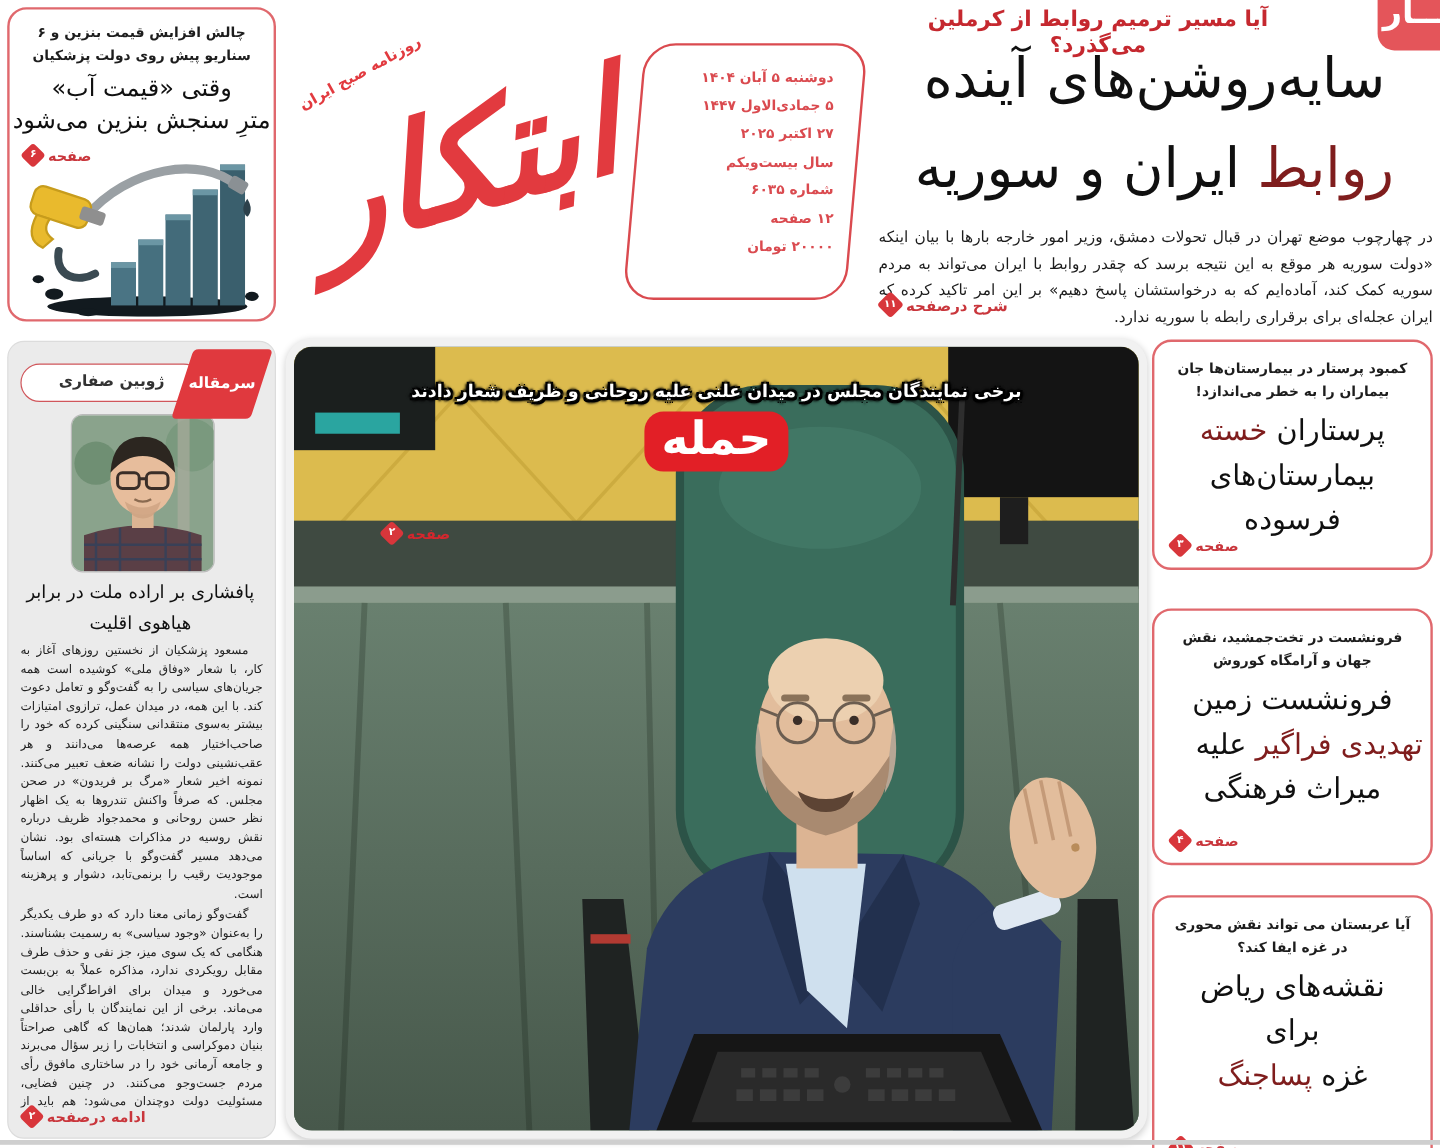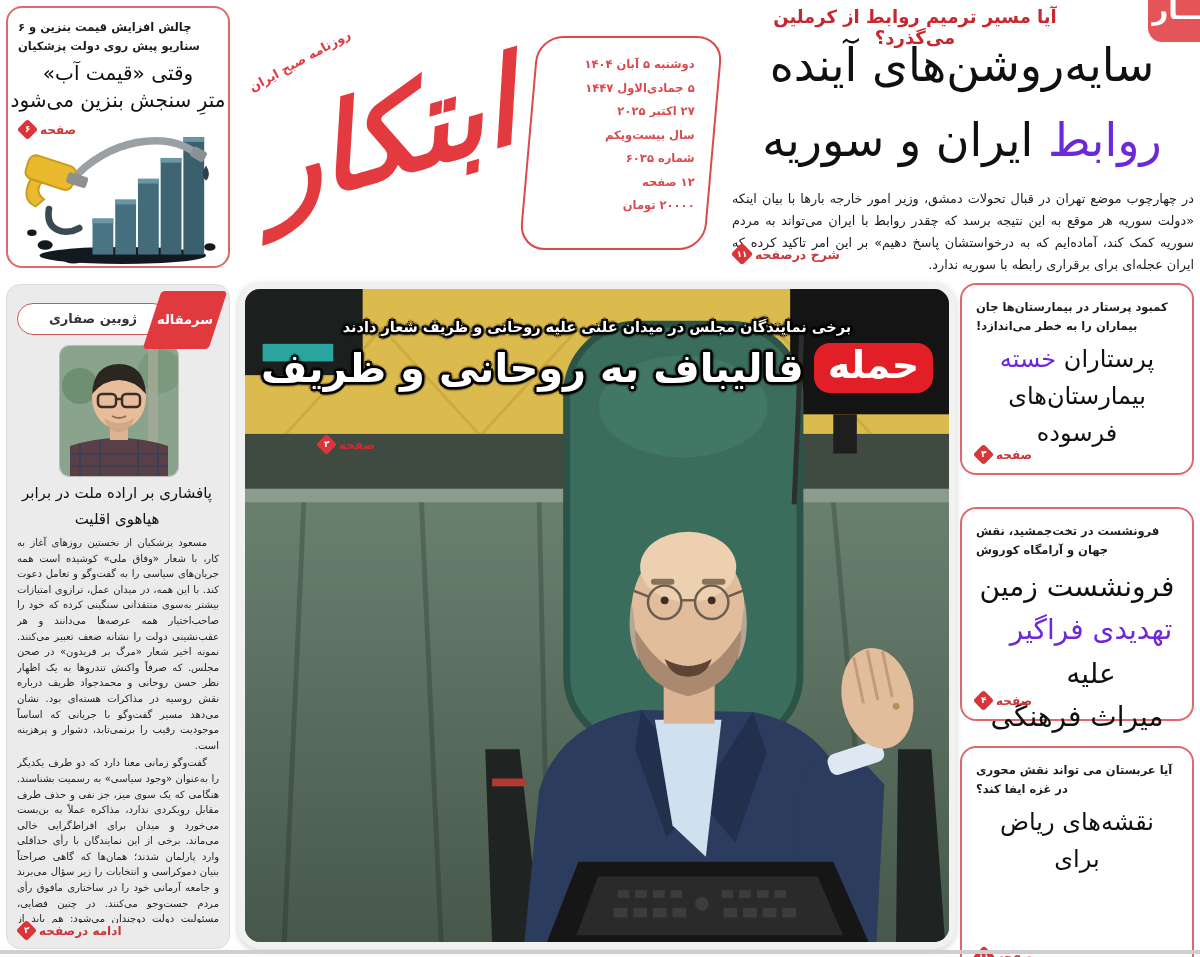--- a/index.html
+++ b/index.html
@@ -1,21 +1,21 @@
 <!DOCTYPE html>
 <html lang="fa" dir="rtl"><head>
 <meta charset="utf-8">
 <style>
   html,body{margin:0;padding:0;background:#fff;}
   body{font-family:"DejaVu Sans",sans-serif;}
   #page{position:relative;width:1200px;height:957px;background:#ffffff;overflow:hidden;direction:rtl;}
   .abs{position:absolute;}
   .card-red{position:absolute;background:#fff;border:2px solid #e0686d;border-radius:16px;box-sizing:border-box;}
-  .kicker-sm{font-weight:bold;font-size:11.5px;color:#1d1d1d;text-align:left;line-height:1.65;}
-  .red{color:#6d28d9;}
+  .kicker-sm{font-weight:bold;font-size:11.5px;color:#1d1d1d;text-align:center;line-height:1.65;}
+  .red{color:#7f1d1d;}
   .hl{font-weight:400;text-align:center;color:#101010;direction:rtl;}
   .badge-row{position:absolute;display:flex;align-items:center;gap:5px;direction:rtl;color:#c9363c;font-weight:bold;font-size:12px;}
   .diamond{width:15px;height:15px;background:#d8363b;border-radius:3px;transform:rotate(45deg);display:flex;align-items:center;justify-content:center;flex:0 0 auto;}
   .diamond b{transform:rotate(-45deg);color:#fff;font-size:9px;font-weight:bold;line-height:1;font-style:normal;}
   .outlined{color:#fff;text-shadow:2px 2px 0 #000,-2px 2px 0 #000,2px -2px 0 #000,-2px -2px 0 #000,0 3px 2px #000,0 -3px 2px #000,3px 0 2px #000,-3px 0 2px #000;}
   .ed-body p{margin:0 0 2px 0;text-indent:12px;}
 </style>
 </head>
 <body>
 
@@ -227,21 +227,20 @@
         <rect x="488" y="632" width="14" height="10"></rect>
           <rect x="508" y="632" width="14" height="10"></rect>
           <rect x="528" y="632" width="14" height="10"></rect>
           <rect x="548" y="632" width="14" height="10"></rect>
         <circle cx="466" cy="628" r="7"></circle>
       </g>
     </svg>
     <div class="abs outlined" style="left:0;top:30px;width:100%;text-align:center;font-size:14.5px;font-weight:bold;">برخی نمایندگان مجلس در میدان علنی علیه روحانی و ظریف شعار دادند</div>
     <div class="abs" style="left:0;top:54px;width:100%;display:flex;justify-content:center;align-items:center;gap:10px;direction:rtl;">
       <span style="background:#e21f26;color:#fff;font-size:38px;font-weight:900;padding:0 14px 6px;border-radius:16px;">حمله</span>
-      <span class="outlined" style="font-size:40px;font-weight:900;">قالیباف به روحانی و ظریف</span>
     </div>
     <div class="badge-row" style="left:74px;top:148px;color:#d4272e;">
       <span>صفحه</span>
       <span class="diamond">
           <b>۲</b>
         </span>
     </div>
   </div>
 
   <div class="card-red" style="left:960px;top:283px;width:234px;height:192px;">
@@ -254,38 +253,39 @@
     <div class="badge-row" style="left:14px;bottom:11px;">
       <span>صفحه</span>
       <span class="diamond">
           <b>۳</b>
         </span>
     </div>
   </div>
 
   <div class="card-red" style="left:960px;top:507px;width:234px;height:214px;">
     <div class="kicker-sm" style="margin:13px 14px 0;">فرونشست در تخت‌جمشید، نقش جهان و آرامگاه کوروش</div>
-    <div class="hl" style="font-size:28px;line-height:1.55;margin-top:5px;">
+    <div class="hl" style="font-size:24px;line-height:1.55;margin-top:5px;">
       <span style="display:block;">فرونشست زمین</span>
       <span style="display:block;padding-left:28px;"><span class="red">تهدیدی فراگیر</span><span> علیه</span></span>
       <span style="display:block;">میراث فرهنگی</span>
     </div>
     <div class="badge-row" style="left:14px;bottom:11px;">
       <span>صفحه</span>
       <span class="diamond">
           <b>۴</b>
         </span>
     </div>
   </div>
 
   <div class="card-red" style="left:960px;top:746px;width:234px;height:232px;">
     <div class="kicker-sm" style="margin:13px 14px 0;">آیا عربستان می تواند نقش محوری در غزه ایفا کند؟</div>
     <div class="hl" style="font-size:24px;line-height:1.55;margin-top:5px;">
       <span style="display:block;">نقشه‌های ریاض</span>
       <span style="display:block;">برای</span>
+      <span style="display:block;"><span>غزه </span><span class="red">پساجنگ</span></span>
     </div>
     <div class="badge-row" style="left:14px;bottom:11px;">
       <span>صفحه</span>
       <span class="diamond" style="width:16px;height:16px;">
           <b style="font-size:8.5px;">۱۱</b>
         </span>
     </div>
   </div>
 
   <div class="abs" style="left:0;top:950px;width:1200px;height:4px;background:#cfcfcf;"></div>

